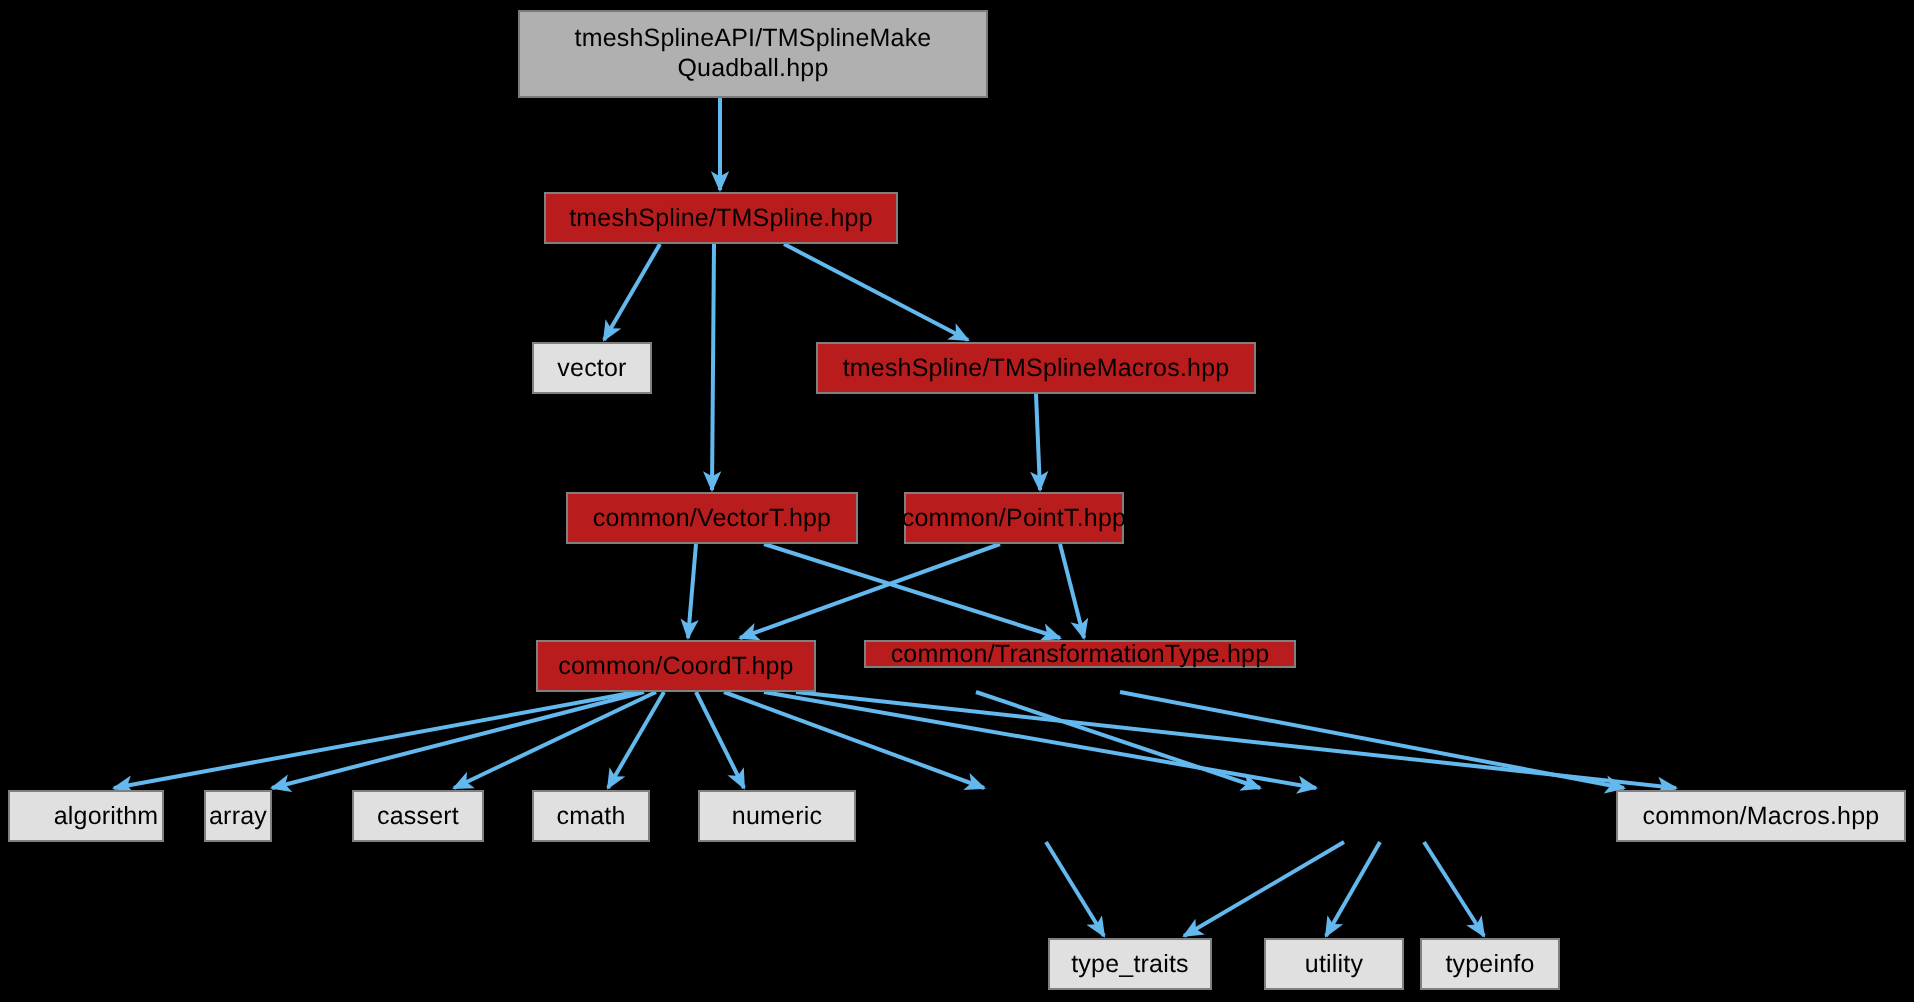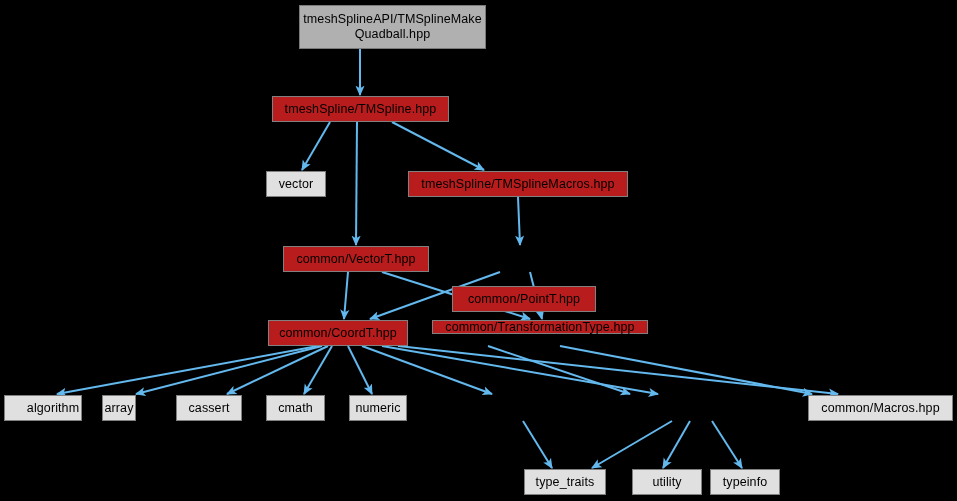--- a/index.html
+++ b/index.html
@@ -124,31 +124,31 @@
       <g>
         <line x1="672" y1="421" x2="592" y2="468" stroke="#63b8ee" stroke-width="2" marker-end="url(#arrow)"></line>
       </g>
       <g>
         <line x1="690" y1="421" x2="663" y2="468" stroke="#63b8ee" stroke-width="2" marker-end="url(#arrow)"></line>
       </g>
       <g>
         <line x1="712" y1="421" x2="742" y2="468" stroke="#63b8ee" stroke-width="2" marker-end="url(#arrow)"></line>
       </g>
     </svg>
-<div class="node fill-root" style="left: 259px; top: 5px; width: 187px; height: 44px; margin-left: 40px;">tmeshSplineAPI/TMSplineMake
+<div class="node fill-root" style="left: 259px; top: 5px; width: 235px; height: 44px;">tmeshSplineAPI/TMSplineMake
 Quadball.hpp</div>
     <div class="node fill-white" style="left: 272px; top: 96px; width: 177px; height: 26px;">tmeshSpline/TMSpline.hpp</div>
     <div class="node fill-leaf" style="left: 266px; top: 171px; width: 60px; height: 26px;">vector</div>
     <div class="node fill-white" style="left: 408px; top: 171px; width: 220px; height: 26px;">tmeshSpline/TMSplineMacros.hpp</div>
     <div class="node fill-white" style="left: 283px; top: 246px; width: 146px; height: 26px;">common/VectorT.hpp</div>
-    <div class="node fill-white" style="left: 452px; top: 246px; width: 144px; height: 26px; margin-top: 40px;">common/PointT.hpp</div>
+    <div class="node fill-white" style="left: 452px; top: 246px; width: 110px; height: 26px;">common/PointT.hpp</div>
     <div class="node fill-white" style="left: 268px; top: 320px; width: 140px; height: 26px;">common/CoordT.hpp</div>
     <div class="node fill-white" style="left: 432px; top: 320px; width: 216px; height: 14px;">common/TransformationType.hpp</div>
     <div class="node fill-leaf" style="left: 4px; top: 395px; width: 78px; height: 26px; padding-left: 20px;">algorithm</div>
     <div class="node fill-leaf" style="left: 102px; top: 395px; width: 34px; height: 26px;">array</div>
     <div class="node fill-leaf" style="left: 176px; top: 395px; width: 66px; height: 26px;">cassert</div>
     <div class="node fill-leaf" style="left: 266px; top: 395px; width: 59px; height: 26px;">cmath</div>
-    <div class="node fill-leaf" style="left: 349px; top: 395px; width: 58px; height: 26px;">numeric</div>
+    <div class="node fill-leaf" style="left: 349px; top: 395px; width: 79px; height: 26px;">numeric</div>
     <div class="node fill-leaf" style="left: 808px; top: 395px; width: 145px; height: 26px;">common/Macros.hpp</div>
     <div class="node fill-leaf" style="left: 524px; top: 469px; width: 82px; height: 26px;">type_traits</div>
     <div class="node fill-leaf" style="left: 632px; top: 469px; width: 70px; height: 26px;">utility</div>
     <div class="node fill-leaf" style="left: 710px; top: 469px; width: 70px; height: 26px;">typeinfo</div>
   </div>
 
 </body></html>

